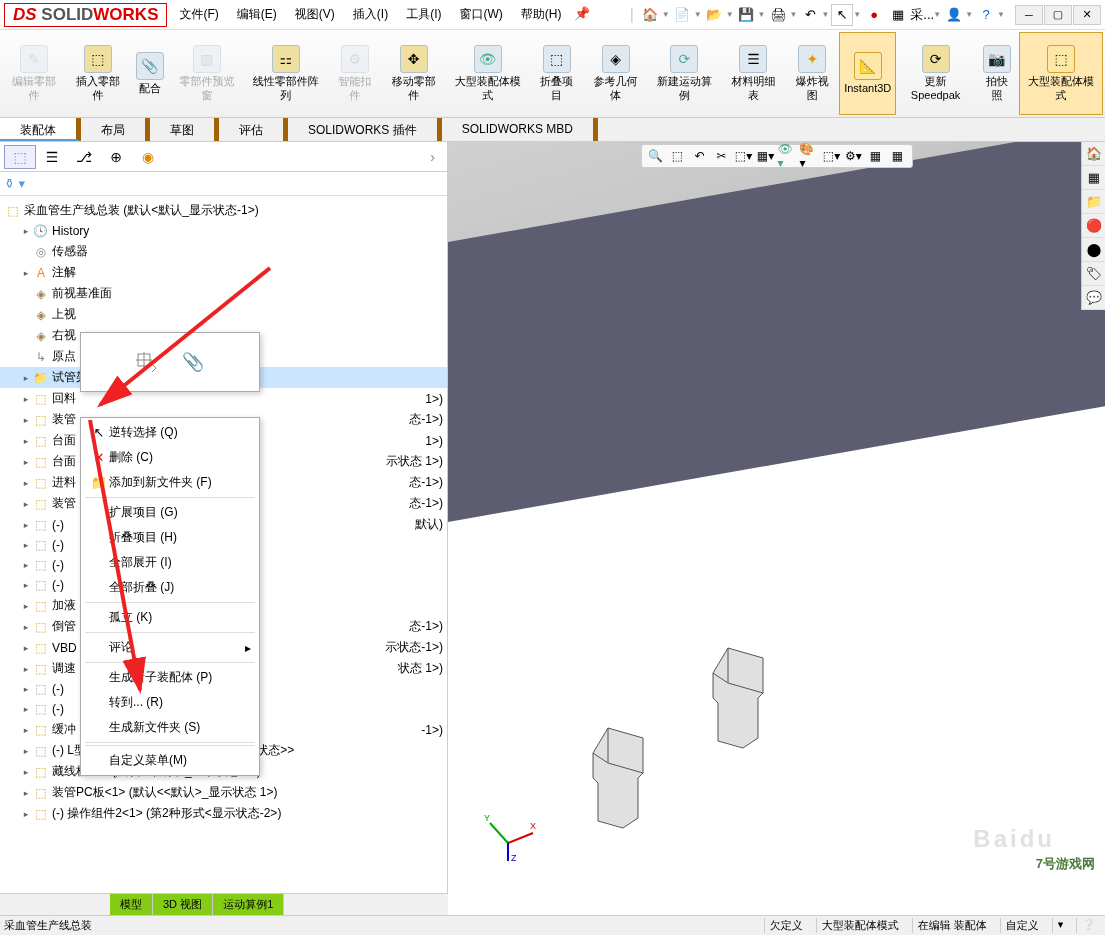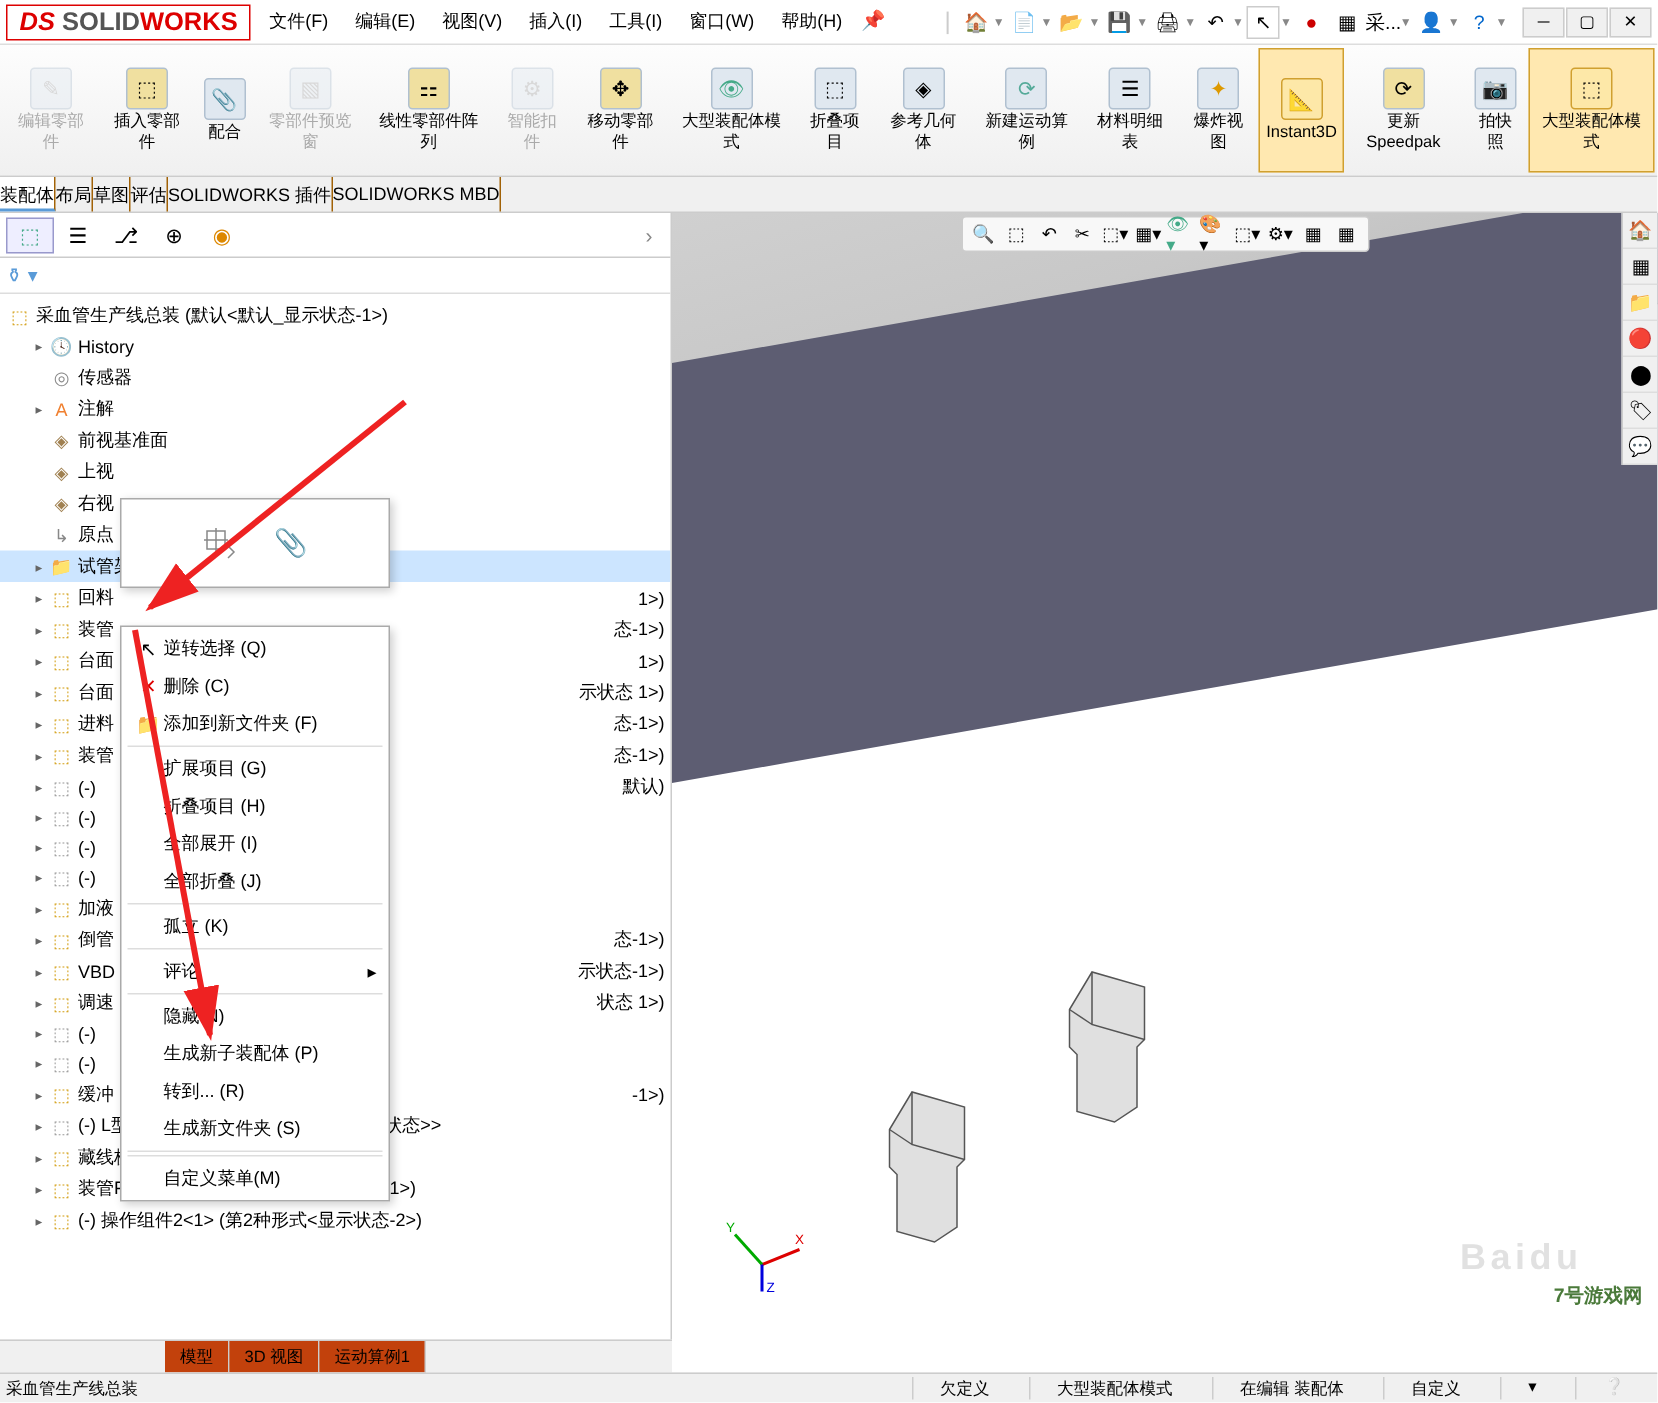--- a/index.html
+++ b/index.html
@@ -19,21 +19,21 @@
 .win-btn { width: 28px; height: 20px; display: flex; align-items: center; justify-content: center; font-size: 11px; cursor: pointer; border: 1px solid #ccc; background: #f0f0f0; }
 
 .ribbon { height: 88px; background: linear-gradient(#fdfdfd, #f0f0f0); border-bottom: 1px solid #ccc; display: flex; padding: 2px; }
 .ribbon-btn { display: flex; flex-direction: column; align-items: center; justify-content: center; padding: 4px 6px; min-width: 40px; font-size: 11px; text-align: center; cursor: pointer; border: 1px solid transparent; line-height: 1.2; }
 .ribbon-btn.active { background: #ffe8b0; border: 1px solid #d0a030; }
 .ribbon-btn.disabled { color: #aaa; }
 .ribbon-icon { width: 28px; height: 28px; background: #e0e8f0; border: 1px solid #b0c0d0; border-radius: 3px; margin-bottom: 2px; display: flex; align-items: center; justify-content: center; font-size: 14px; }
 .ribbon-btn.disabled .ribbon-icon { opacity: 0.4; }
 
 .tabs { height: 24px; background: #f0f0f0; border-bottom: 1px solid #ccc; display: flex; font-size: 12px; }
-.tab { padding: 4px 0; cursor: pointer; border-right: 1px solid #a16207; }
+.tab { padding: 4px 20px; cursor: pointer; border-right: 5px solid #a16207; }
 .tab.active { background: #fff; border-bottom: 2px solid #5a9bd8; }
 
 .main { display: flex; height: calc(100% - 30px - 88px - 24px - 22px - 20px); position: relative; }
 .sidebar { width: 448px; border-right: 1px solid #ccc; display: flex; flex-direction: column; background: #fff; }
 .sidebar-header { height: 30px; border-bottom: 1px solid #ccc; display: flex; align-items: center; padding: 0 4px; }
 .sh-tab { width: 32px; height: 24px; display: flex; align-items: center; justify-content: center; cursor: pointer; border: 1px solid transparent; font-size: 14px; }
 .sh-tab.active { background: #eef; border-color: #99c; }
 .sh-arrow { margin-left: auto; padding: 0 8px; font-size: 14px; color: #888; cursor: pointer; }
 .filter-bar { height: 24px; border-bottom: 1px solid #ddd; display: flex; align-items: center; padding: 0 4px; }
 .filter-icon { font-size: 13px; color: #5a9bd8; cursor: pointer; }
@@ -62,26 +62,26 @@
 
 .viewport { flex: 1; position: relative; background: #fff; overflow: hidden; }
 .vp-toolbar { position: absolute; top: 2px; left: 50%; transform: translateX(-50%); height: 24px; background: #f8f8f8; border: 1px solid #ccc; border-radius: 3px; display: flex; align-items: center; padding: 0 4px; gap: 2px; z-index: 10; }
 .vp-tb-icon { width: 20px; height: 20px; display: flex; align-items: center; justify-content: center; font-size: 12px; cursor: pointer; }
 .vp-right-toolbar { position: absolute; top: 0; right: 0; width: 24px; background: #f0f0f0; border-left: 1px solid #ccc; display: flex; flex-direction: column; }
 .vp-right-icon { width: 24px; height: 24px; display: flex; align-items: center; justify-content: center; font-size: 13px; cursor: pointer; border-bottom: 1px solid #ddd; }
 
 .triad { position: absolute; left: 30px; bottom: 30px; width: 60px; height: 60px; z-index: 5; }
 .bottom-tabs { position: absolute; bottom: 0; left: 0; height: 22px; background: #f0f0f0; border-top: 1px solid #ccc; display: flex; font-size: 11px; width: 448px; }
 .bt-spacer { width: 110px; }
-.bt-tab { padding: 3px 10px; cursor: pointer; border-right: 1px solid #ccc; background: #c2410c; }
+.bt-tab { padding: 3px 10px; cursor: pointer; border-right: 1px solid #ccc; background: #84cc16; }
 
 .statusbar { position: absolute; bottom: 0; left: 0; right: 0; height: 20px; background: #f0f0f0; border-top: 1px solid #ccc; display: flex; align-items: center; font-size: 11px; padding: 0 4px; }
 .sb-left { flex: 1; }
 .sb-right { display: flex; gap: 8px; }
-.sb-item { padding: 0 18px; border-left: 1px solid #ccc; }
+.sb-item { padding: 0 5px; border-left: 1px solid #ccc; }
 
 .arrow-svg { position: absolute; pointer-events: none; z-index: 200; }
 
 .hidden-shapes { position: absolute; inset: 0; }
 .shape1 { position: absolute; top: 0; left: 0; width: 700px; height: 130px; background: linear-gradient(170deg, #d0d0d0 0%, #c8c8c8 50%, #b8b8b8 100%); transform: skewY(-6deg); transform-origin: top left; border-bottom: 1px solid #999; }
 .shape2 { position: absolute; top: 100px; left: 0; width: 700px; height: 280px; background: #5d5d72; transform: skewY(-10deg); transform-origin: top left; }
 .bracket { position: absolute; width: 70px; height: 110px; }
 .bracket svg { width: 100%; height: 100%; }
 
 .watermark { position: absolute; right: 50px; bottom: 40px; font-size: 24px; color: rgba(180,180,180,0.4); font-weight: bold; letter-spacing: 3px; }
@@ -515,24 +515,20 @@
     </div>
   <div class="cm-sep"></div>
   <div class="cm-item">
       <span class="cm-icon"></span>
       <span>评论</span>
       <span style="margin-left:auto">▸</span>
     </div>
   <div class="cm-sep"></div>
   <div class="cm-item">
       <span class="cm-icon"></span>
-      <span>隐藏(N)</span>
-    </div>
-  <div class="cm-item">
-      <span class="cm-icon"></span>
       <span>生成新子装配体 (P)</span>
     </div>
   <div class="cm-item">
       <span class="cm-icon"></span>
       <span>转到... (R)</span>
     </div>
   <div class="cm-item">
       <span class="cm-icon"></span>
       <span>生成新文件夹 (S)</span>
     </div>

